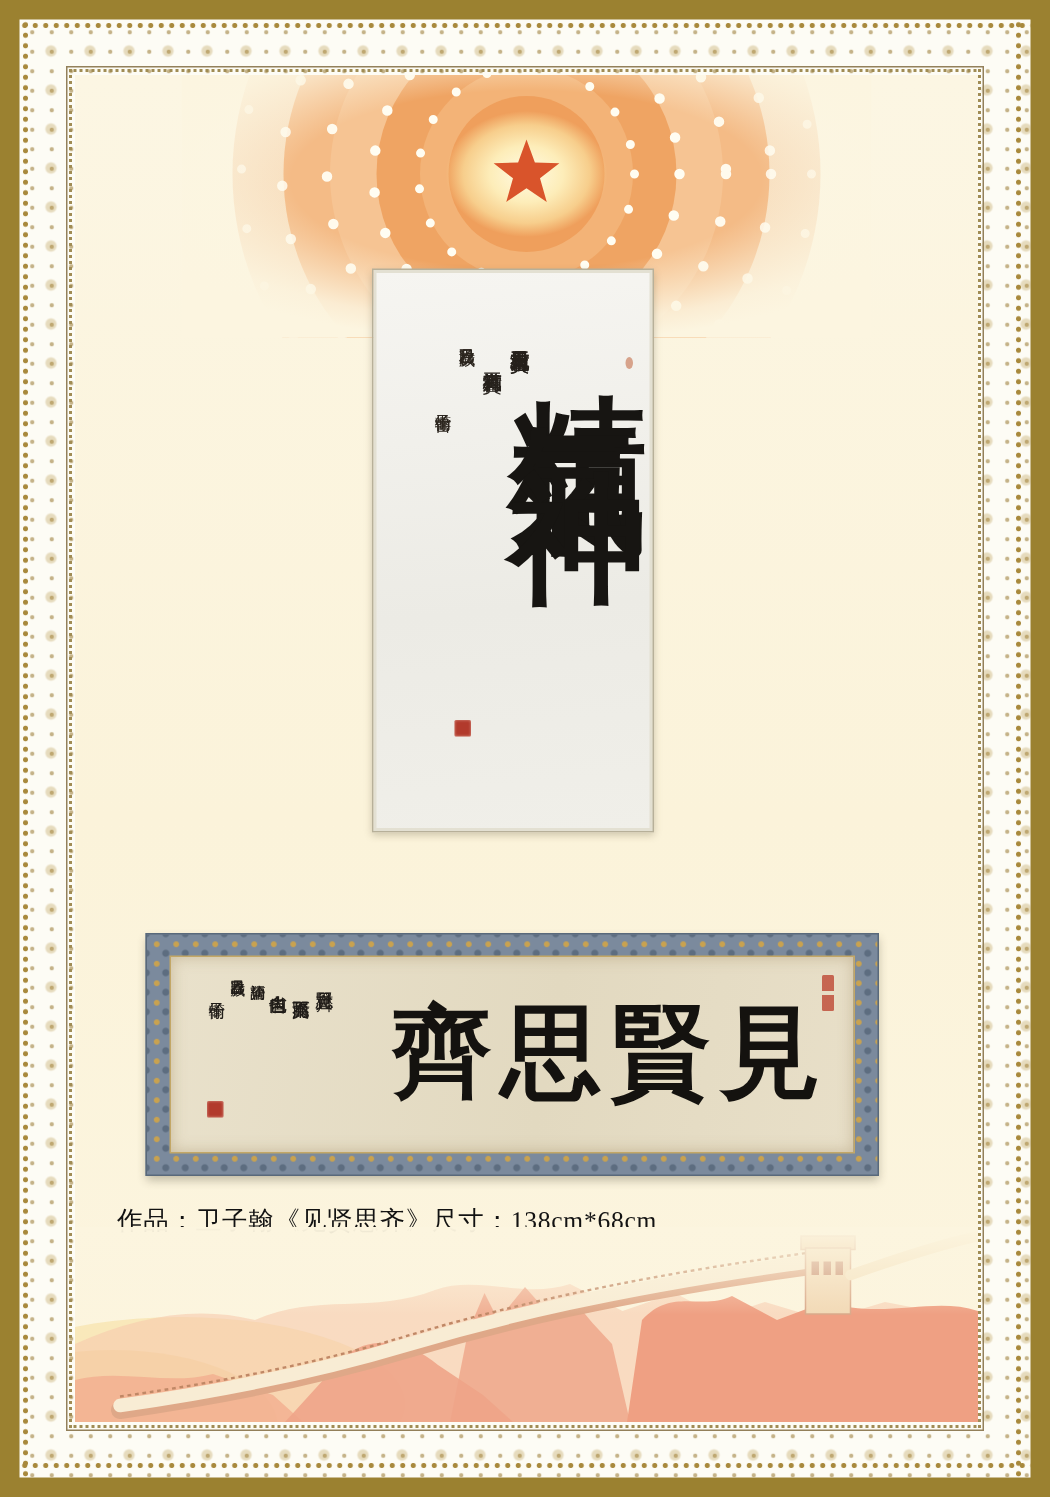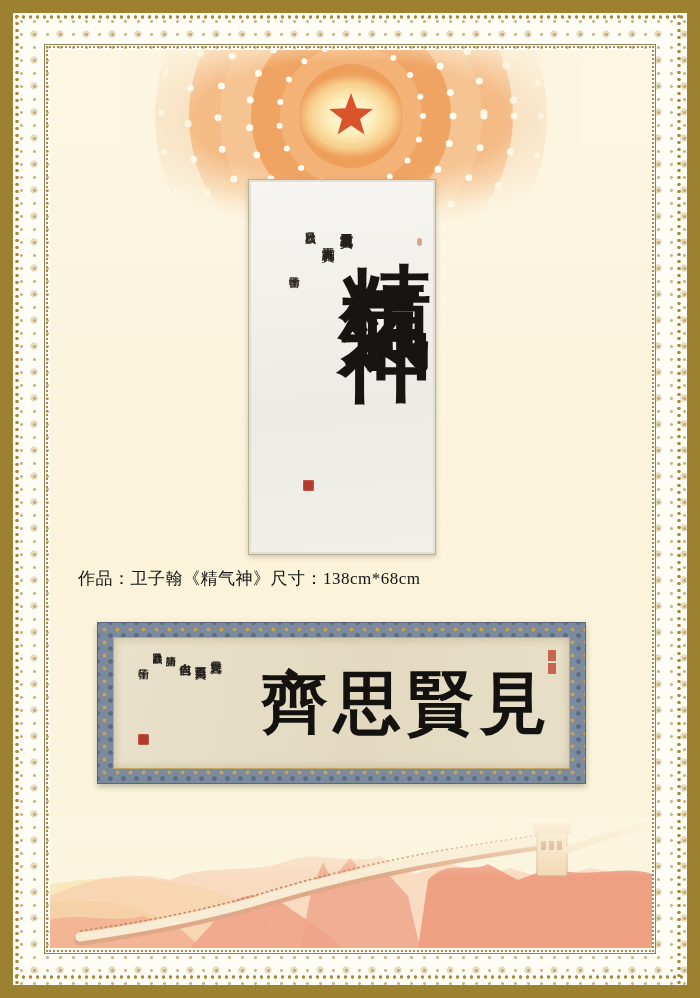--- a/index.html
+++ b/index.html
@@ -153,21 +153,20 @@
       <div class="art1-cols">
         <div class="col a1c1">天有三寶日月星地有三寶水火風</div>
         <div class="col a1c2">人有三寶精氣神</div>
         <div class="col a1c3">歲次乙巳秋月</div>
         <div class="col a1c4">衛子翰書</div>
       </div>
       <div class="seal art1-seal"></div>
       <div class="art1-dot"></div>
     </div>
 
-    <div class="caption caption1">作品：卫子翰《精气神》尺寸：138cm*68cm</div>
 
     <div class="art2">
       <div class="art2-paper">
         <div class="art2-main">
           <span>見</span>
           <span>賢</span>
           <span>思</span>
           <span>齊</span>
         </div>
         <div class="art2-cols">
@@ -176,20 +175,21 @@
           <div class="col a2c3">自內省也</div>
           <div class="col a2c4">論語摘句</div>
           <div class="col a2c5">歲次乙巳春月</div>
           <div class="col a2c6">衛子翰</div>
         </div>
         <div class="seal art2-seal-sign"></div>
         <div class="art2-seal-tr"></div>
       </div>
     </div>
 
+    <div class="caption caption2">作品：卫子翰《见贤思齐》尺寸：138cm*68cm</div>
 
     <div class="wall">
       <svg width="602" height="130" viewBox="0 0 602 130">
         <defs>
           <linearGradient id="wfade" x1="0" y1="0" x2="0" y2="1">
             <stop offset="0%" stop-color="#fcf5df"></stop>
             <stop offset="45%" stop-color="#fcf5df" stop-opacity="0"></stop>
           </linearGradient>
         </defs>
         <ellipse cx="70" cy="118" rx="150" ry="58" fill="#f6db96" opacity=".5"></ellipse>

